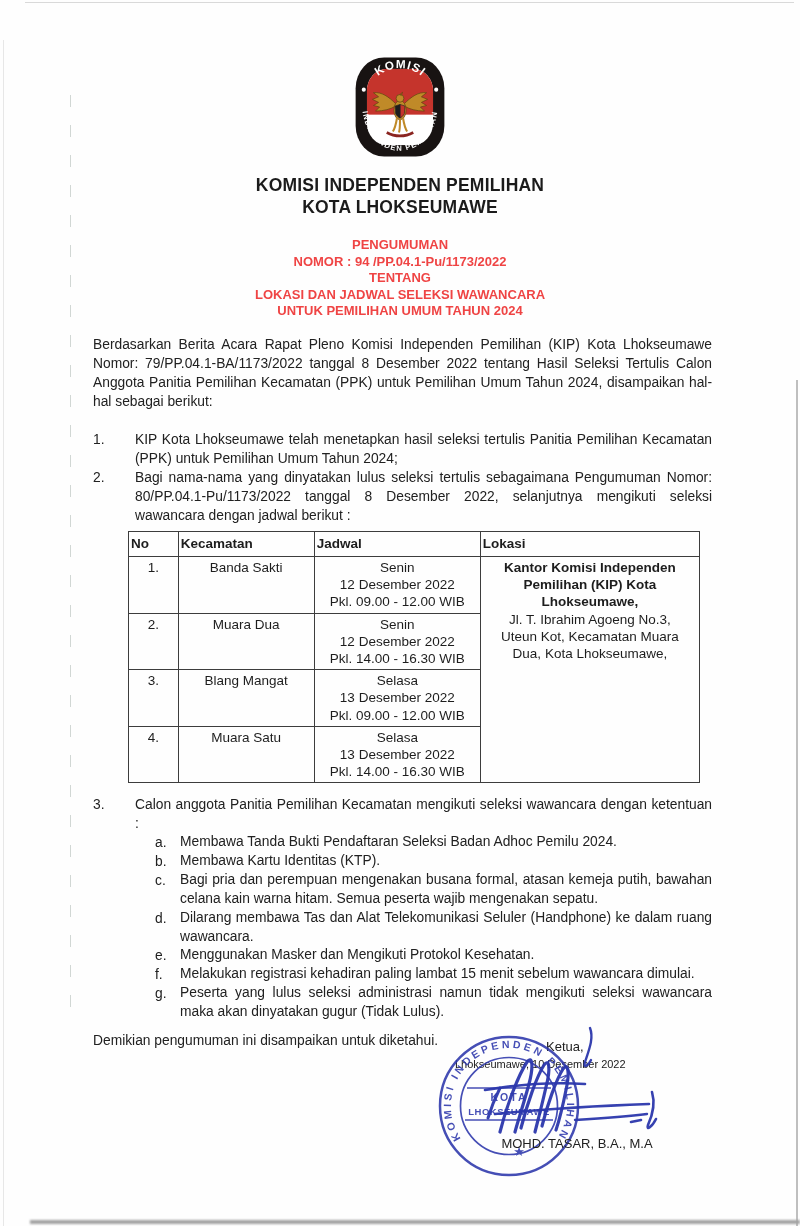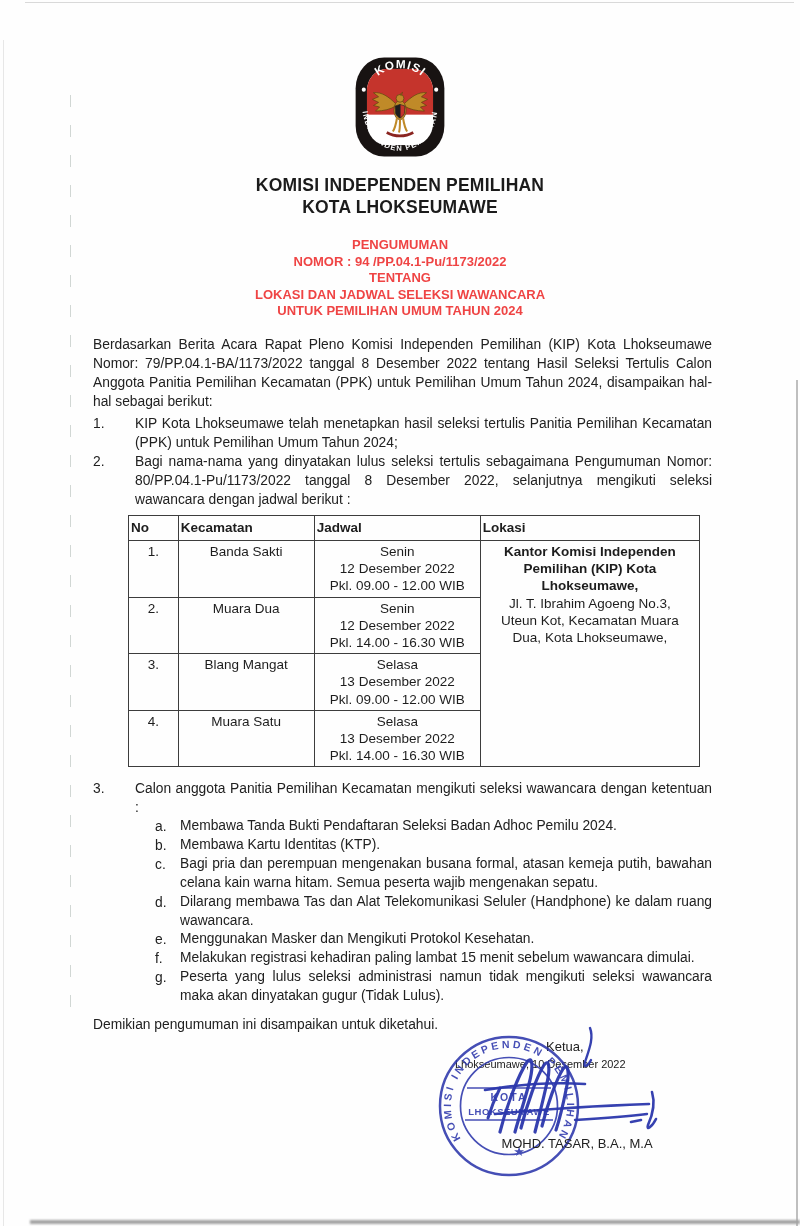--- a/index.html
+++ b/index.html
@@ -17,21 +17,21 @@
   .edge-bottom{position:absolute;left:30px;right:0;bottom:2px;height:4px;background:#a3a3a3;filter:blur(1px);}
   .fold-line{position:absolute;left:70px;top:95px;height:915px;width:1px;
     background:repeating-linear-gradient(to bottom,rgba(105,125,115,.30) 0 12px,rgba(105,125,115,0) 12px 30px);}
 
   .logo-wrap{padding-top:56px;text-align:center;}
 
   .org{margin-top:12px;text-align:center;font-weight:bold;font-size:17.5px;line-height:22px;letter-spacing:.2px;color:#1b1b1b;}
   .doc-head{margin-top:19px;text-align:center;font-weight:bold;font-size:13px;line-height:16.6px;color:#ef4444;}
 
   .content{padding:15px 88px 0 93px;font-size:13.8px;line-height:19px;}
-  .intro{margin:0 0 3px 0;text-align:justify;}
+  .intro{margin:0 0 19px 0;text-align:justify;}
   .num-item{display:flex;}
   .num-marker{flex:0 0 42px;}
   .num-body{flex:1;text-align:justify;}
   .sub-list{margin-left:42px;}
   .sub-item{display:flex;margin-left:20px;}
   .sub-marker{flex:0 0 25px;}
   .sub-body{flex:1;text-align:justify;line-height:18.7px;}
   .closing{margin:9px 0 0 0;text-align:left;}
 
   table.sched{border-collapse:collapse;margin:6px 0 12px 35px;width:572px;font-size:13.5px;color:#1d1d1d;}

